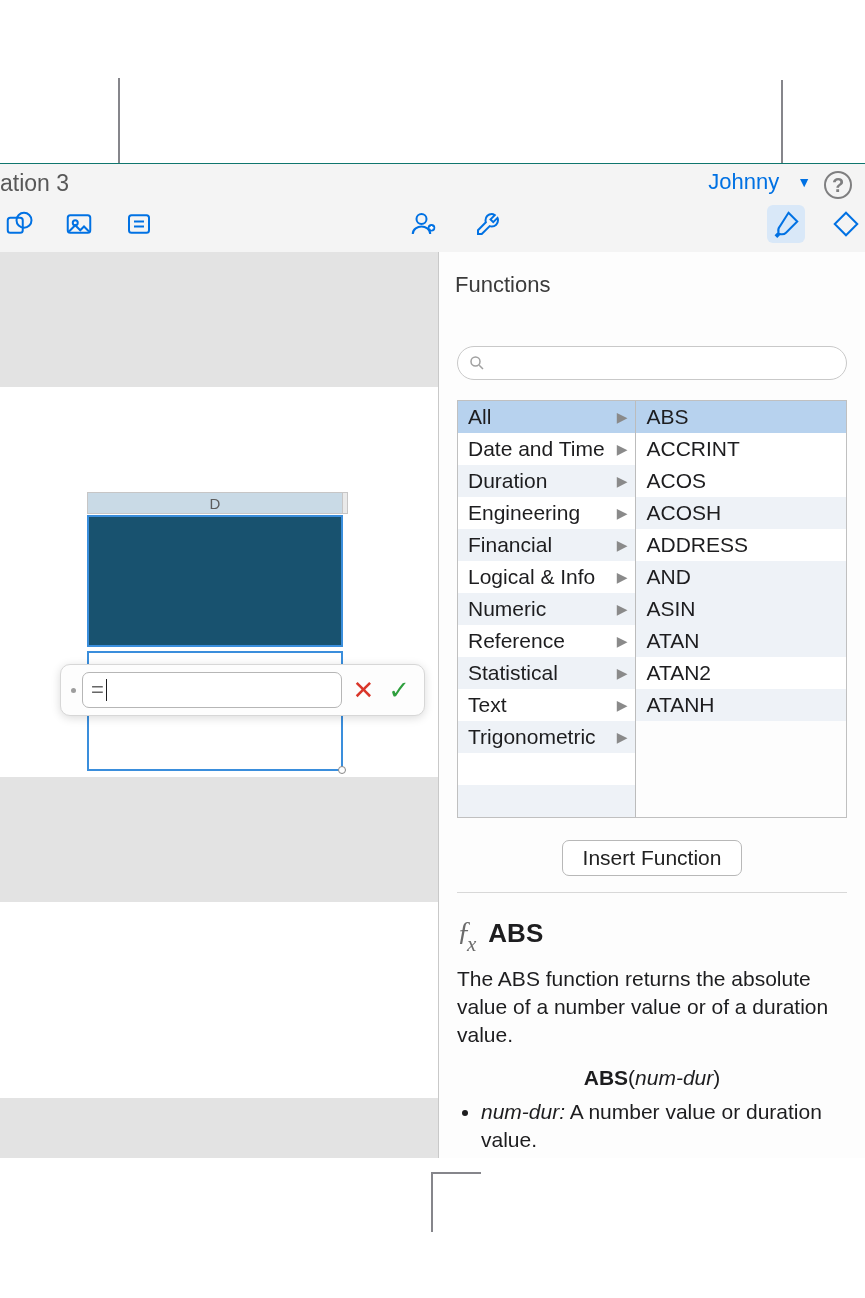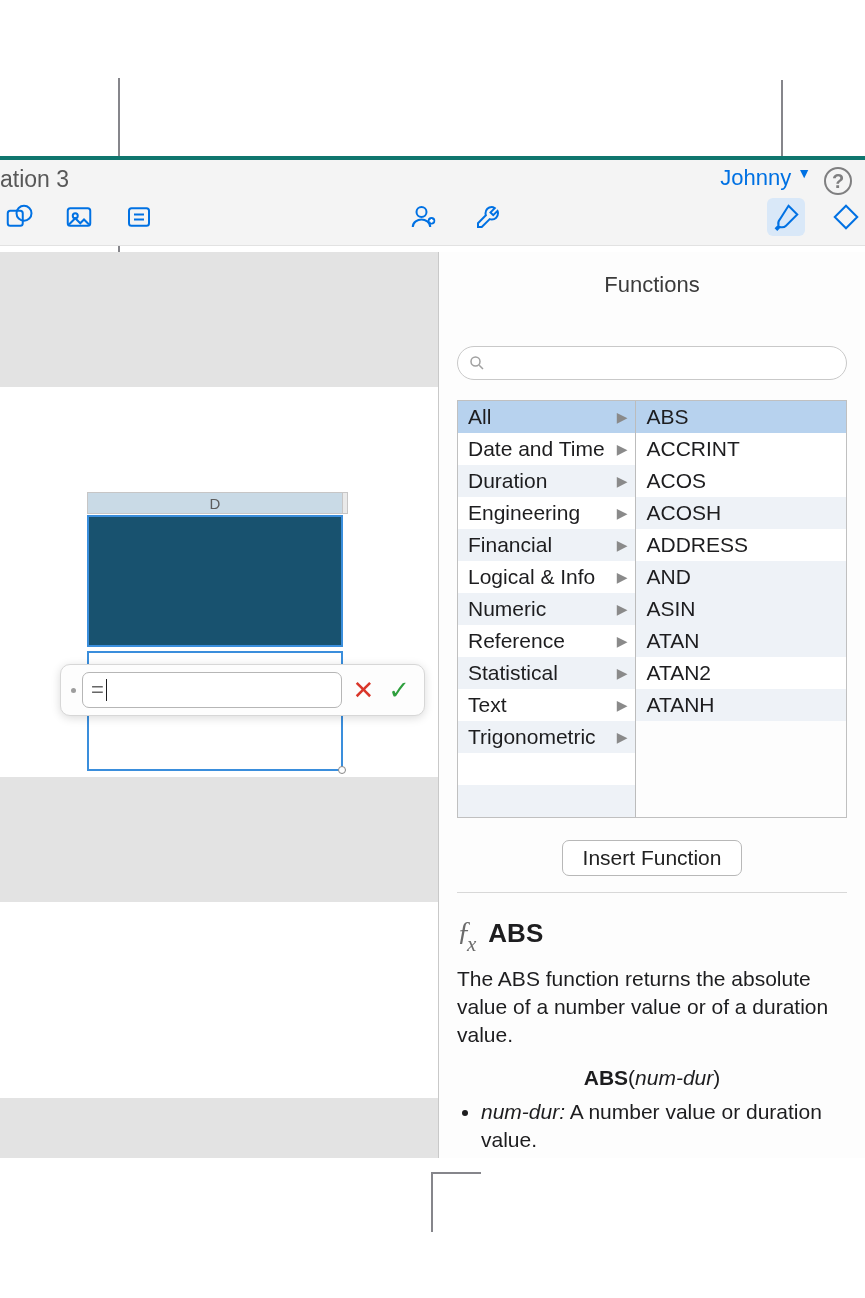--- a/index.html
+++ b/index.html
@@ -13,40 +13,40 @@
   overflow: hidden;
 }
 
 .callout {
   position: absolute;
   background: #86868b;
 }
 
 .titlebar {
   position: absolute;
-  left: 0; right: 0; top: 156px;
+  left: 0; right: 0; top: 163px;
   height: 90px;
   background: #f4f4f4;
-  border-top: 4px solid #0f766e;
+  border-top: 1px solid #0f766e;
   border-bottom: 1px solid #e2e2e2;
 }
 .titlebar .doc-title {
   position: absolute;
   top: 6px; left: 0;
   font-size: 23px;
   color: #585858;
 }
 .titlebar .user {
   position: absolute;
   top: 5px; right: 54px;
   color: #0071e3;
   font-size: 22px;
   display: flex;
-  align-items: flex-start;
-  gap: 6px;
+  align-items: center;
+  gap: 18px;
 }
 .titlebar .user .chev { font-size: 14px; }
 .help-circle {
   position: absolute;
   top: 7px; right: 13px;
   width: 28px; height: 28px;
   border: 2px solid #7f7f80;
   border-radius: 50%;
   display: flex; align-items: center; justify-content: center;
   color: #7f7f80; font-size: 20px; font-weight: 600;
@@ -114,21 +114,20 @@
 .formula-editor .xbtn { color:#d9362a; font-size:26px; padding:0 4px; }
 .formula-editor .okbtn { color:#2e9f3d; font-size:26px; padding:0 4px; }
 
 .sidebar {
   position: absolute;
   right: 0; top: 0; bottom: 0; left: 438px;
   border-left: 1px solid #c9c9c9;
   background: #fdfdfd;
 }
 .sidebar .title {
-  text-align: center;
   font-size: 22px;
   color: #3b3b3b;
   padding: 20px 16px 8px;
 }
 .search-wrap { padding: 40px 18px 12px; }
 .search {
   height: 34px;
   border: 1px solid #c9c9c9;
   border-radius: 17px;
   display:flex; align-items:center;

